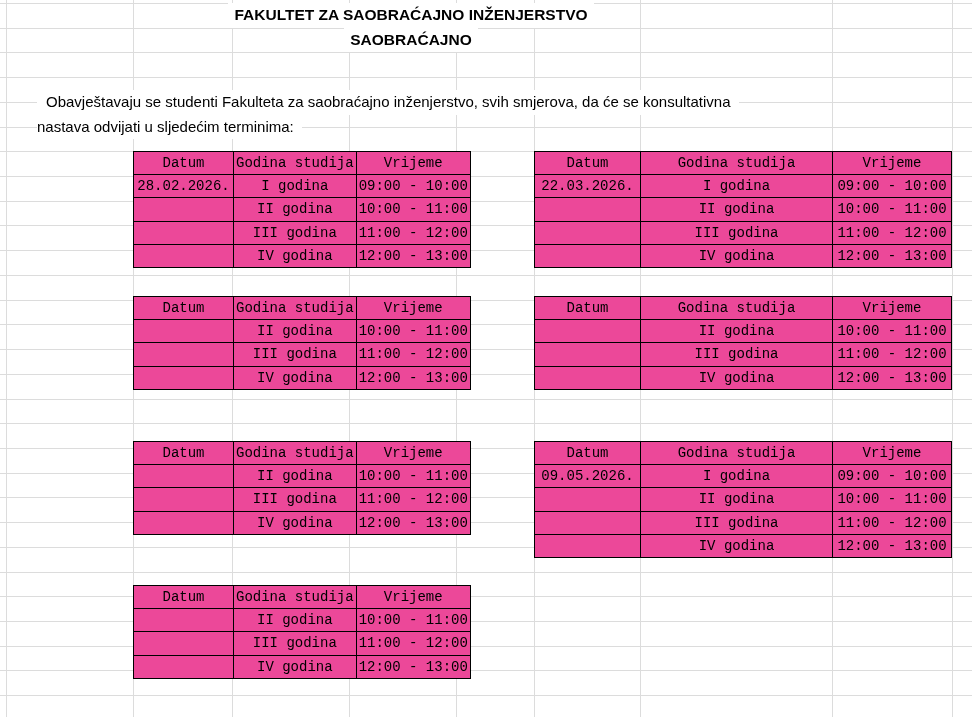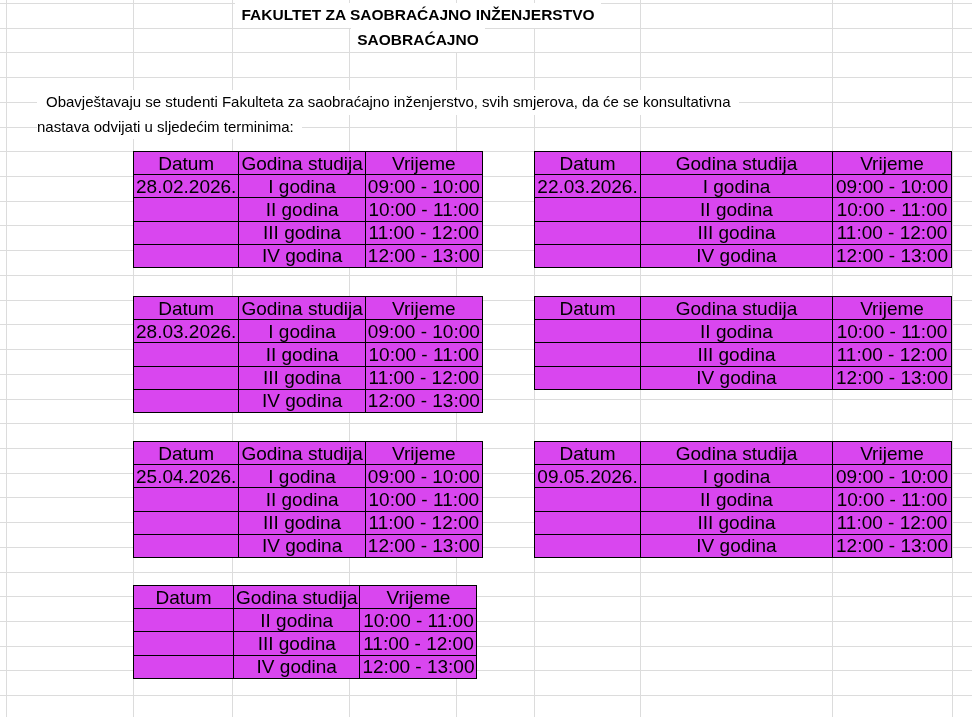--- a/index.html
+++ b/index.html
@@ -21,43 +21,44 @@
       linear-gradient(to right, transparent 133px, #dcdcdc 133px, #dcdcdc 134px, transparent 134px),
       linear-gradient(to right, transparent 232px, #dcdcdc 232px, #dcdcdc 233px, transparent 233px),
       linear-gradient(to right, transparent 349px, #dcdcdc 349px, #dcdcdc 350px, transparent 350px),
       linear-gradient(to right, transparent 456px, #dcdcdc 456px, #dcdcdc 457px, transparent 457px),
       linear-gradient(to right, transparent 534px, #dcdcdc 534px, #dcdcdc 535px, transparent 535px),
       linear-gradient(to right, transparent 640px, #dcdcdc 640px, #dcdcdc 641px, transparent 641px),
       linear-gradient(to right, transparent 832px, #dcdcdc 832px, #dcdcdc 833px, transparent 833px),
       linear-gradient(to right, transparent 952px, #dcdcdc 952px, #dcdcdc 953px, transparent 953px);
   }
   .title-wrap {
-    position: absolute; left: 146px; top: 3px; width: 544px;
+    position: absolute; left: 139px; top: 3px; width: 544px;
     text-align: center; font-weight: 700; font-size: 15.5px;
   }
   .title-line {
     margin: 0 auto; width: fit-content; background: #fff;
     line-height: 24.7px; padding: 0 6px; white-space: nowrap;
   }
   .intro {
     position: absolute; left: 37px; top: 90px;
     font-size: 15px; line-height: 24.7px;
   }
   .intro-line {
     width: fit-content; background: #fff;
     padding-right: 8px; white-space: nowrap;
   }
   .intro-line.first { padding-left: 9px; }
   table.sched {
     position: absolute;
     border-collapse: collapse;
     table-layout: fixed;
-    background: #d946ef;
-    font-size: 19px;
+    background: #ec4899;
+    font-size: 14px;
     border: 1.5px solid #000;
+    font-family: Liberation Mono, monospace;
   }
   table.sched th, table.sched td {
     border: 1px solid #000;
     height: 23.2px;
     padding: 0 2px;
     text-align: center;
     vertical-align: middle;
     font-weight: 400;
     line-height: 1;
     white-space: nowrap;
@@ -161,25 +162,20 @@
       <col class="c2">
       <col class="c3">
     </colgroup>
   <tbody>
       <tr>
     <th>Datum</th>
     <th>Godina studija</th>
     <th>Vrijeme</th>
   </tr>
   <tr>
-    <td>28.03.2026.</td>
-    <td>I godina</td>
-    <td>09:00 - 10:00</td>
-  </tr>
-  <tr>
     <td></td>
     <td>II godina</td>
     <td>10:00 - 11:00</td>
   </tr>
   <tr>
     <td></td>
     <td>III godina</td>
     <td>11:00 - 12:00</td>
   </tr>
   <tr>
@@ -224,25 +220,20 @@
   <colgroup>
       <col class="c1">
       <col class="c2">
       <col class="c3">
     </colgroup>
   <tbody>
       <tr>
     <th>Datum</th>
     <th>Godina studija</th>
     <th>Vrijeme</th>
-  </tr>
-  <tr>
-    <td>25.04.2026.</td>
-    <td>I godina</td>
-    <td>09:00 - 10:00</td>
   </tr>
   <tr>
     <td></td>
     <td>II godina</td>
     <td>10:00 - 11:00</td>
   </tr>
   <tr>
     <td></td>
     <td>III godina</td>
     <td>11:00 - 12:00</td>

